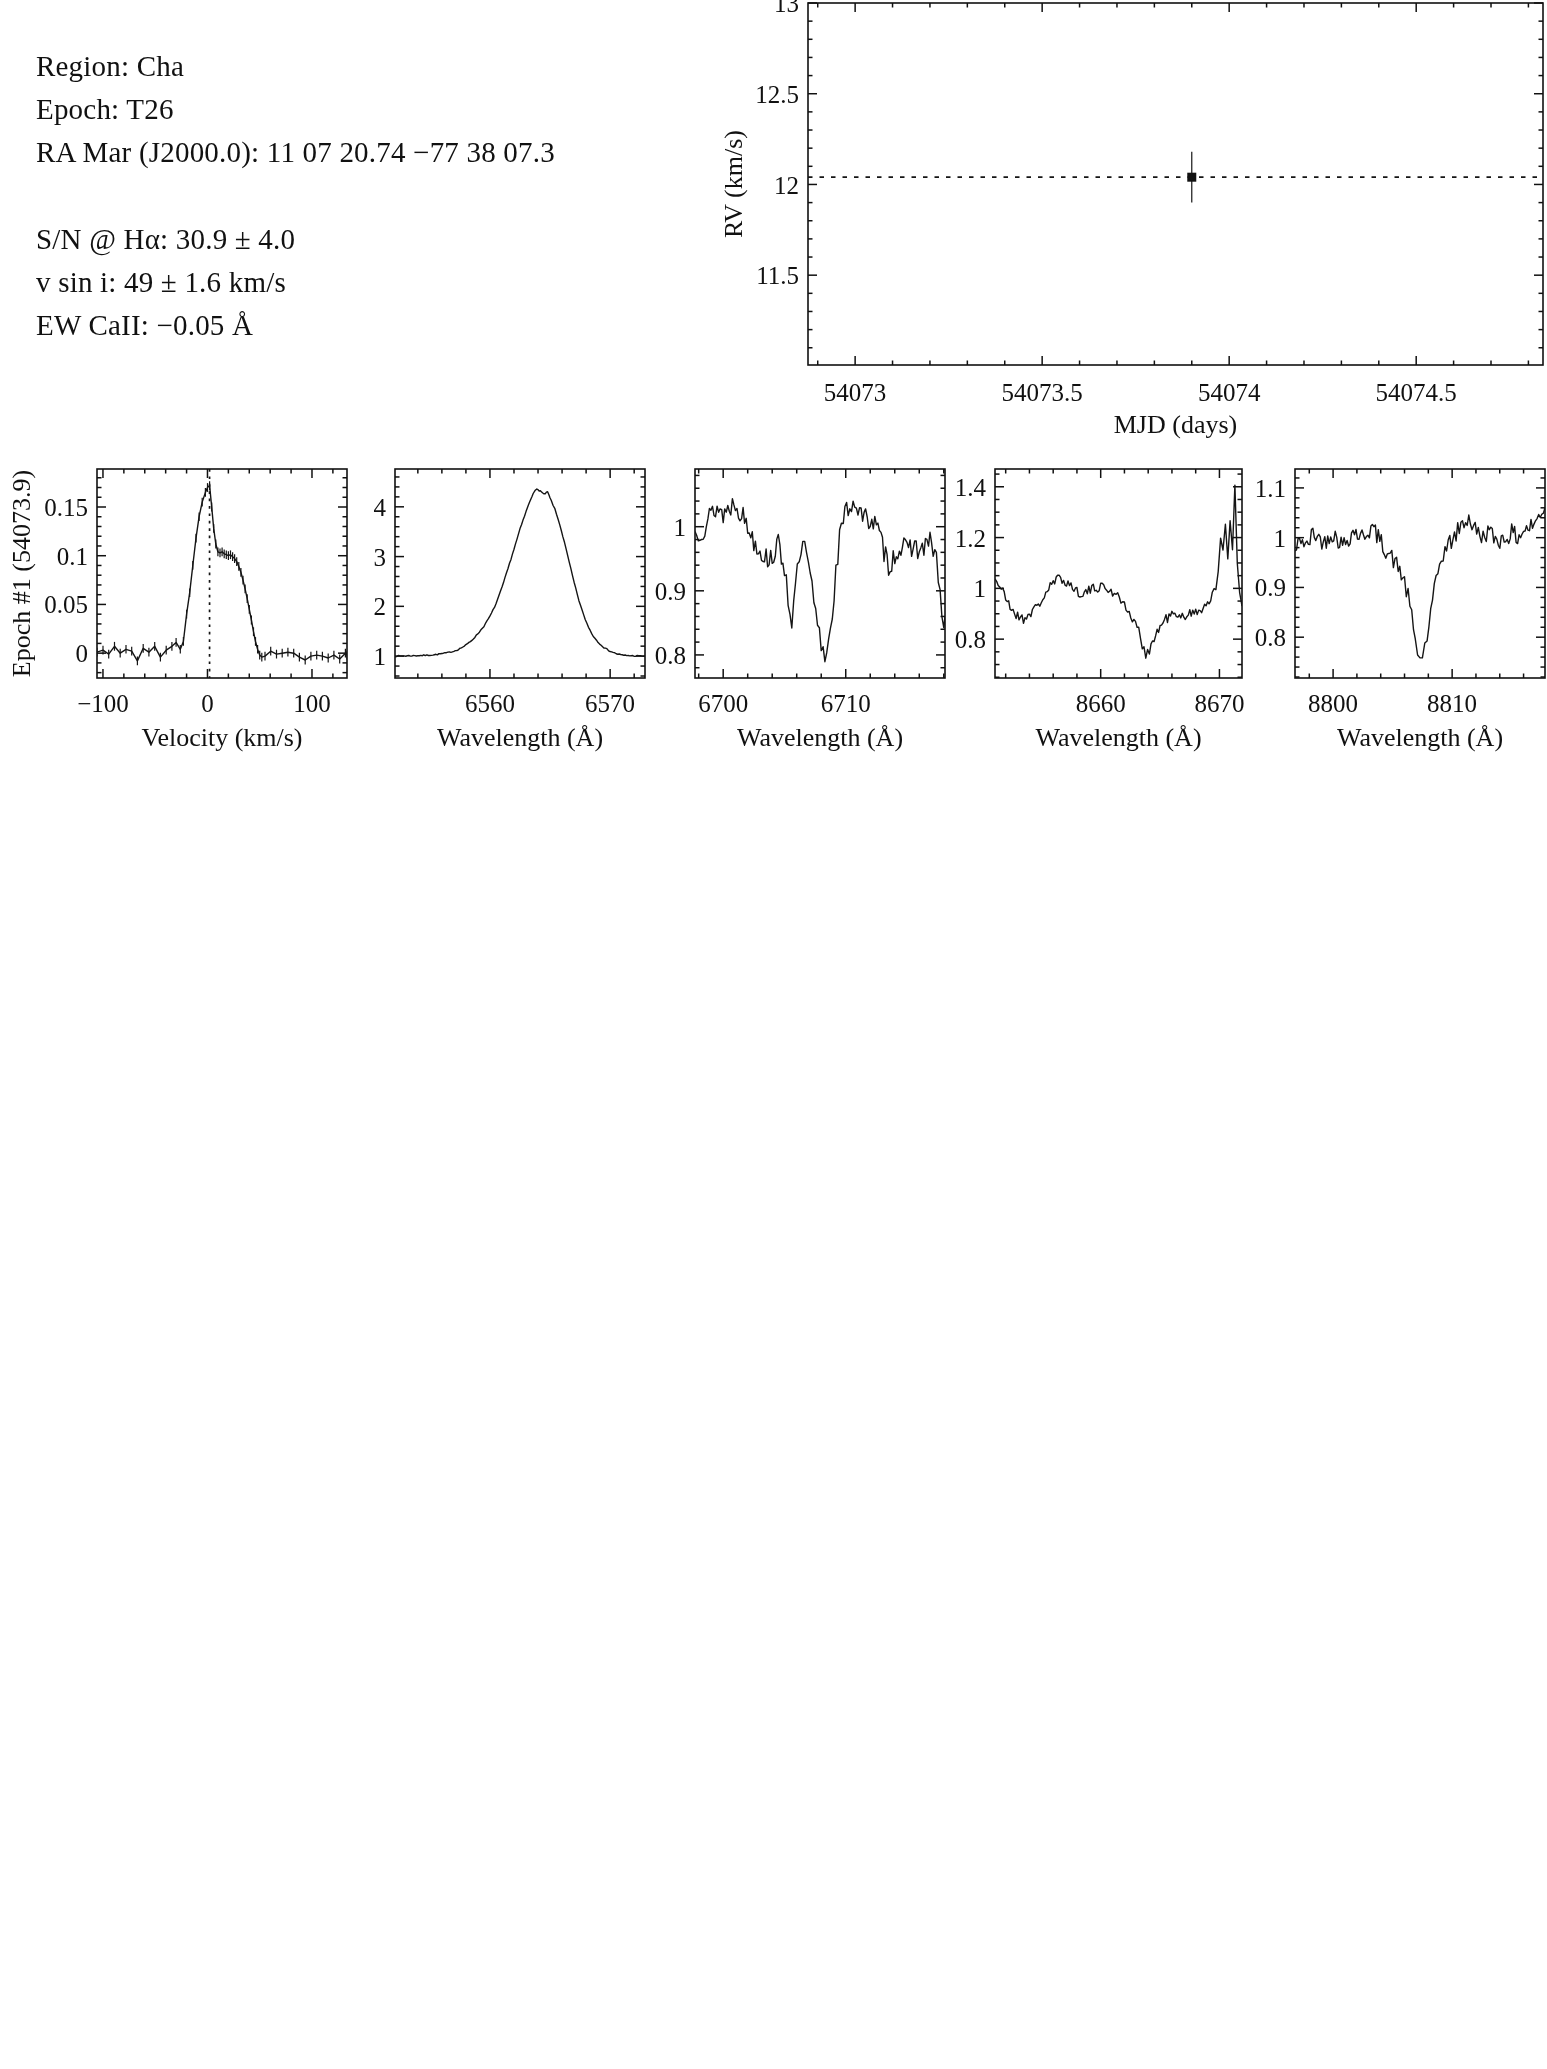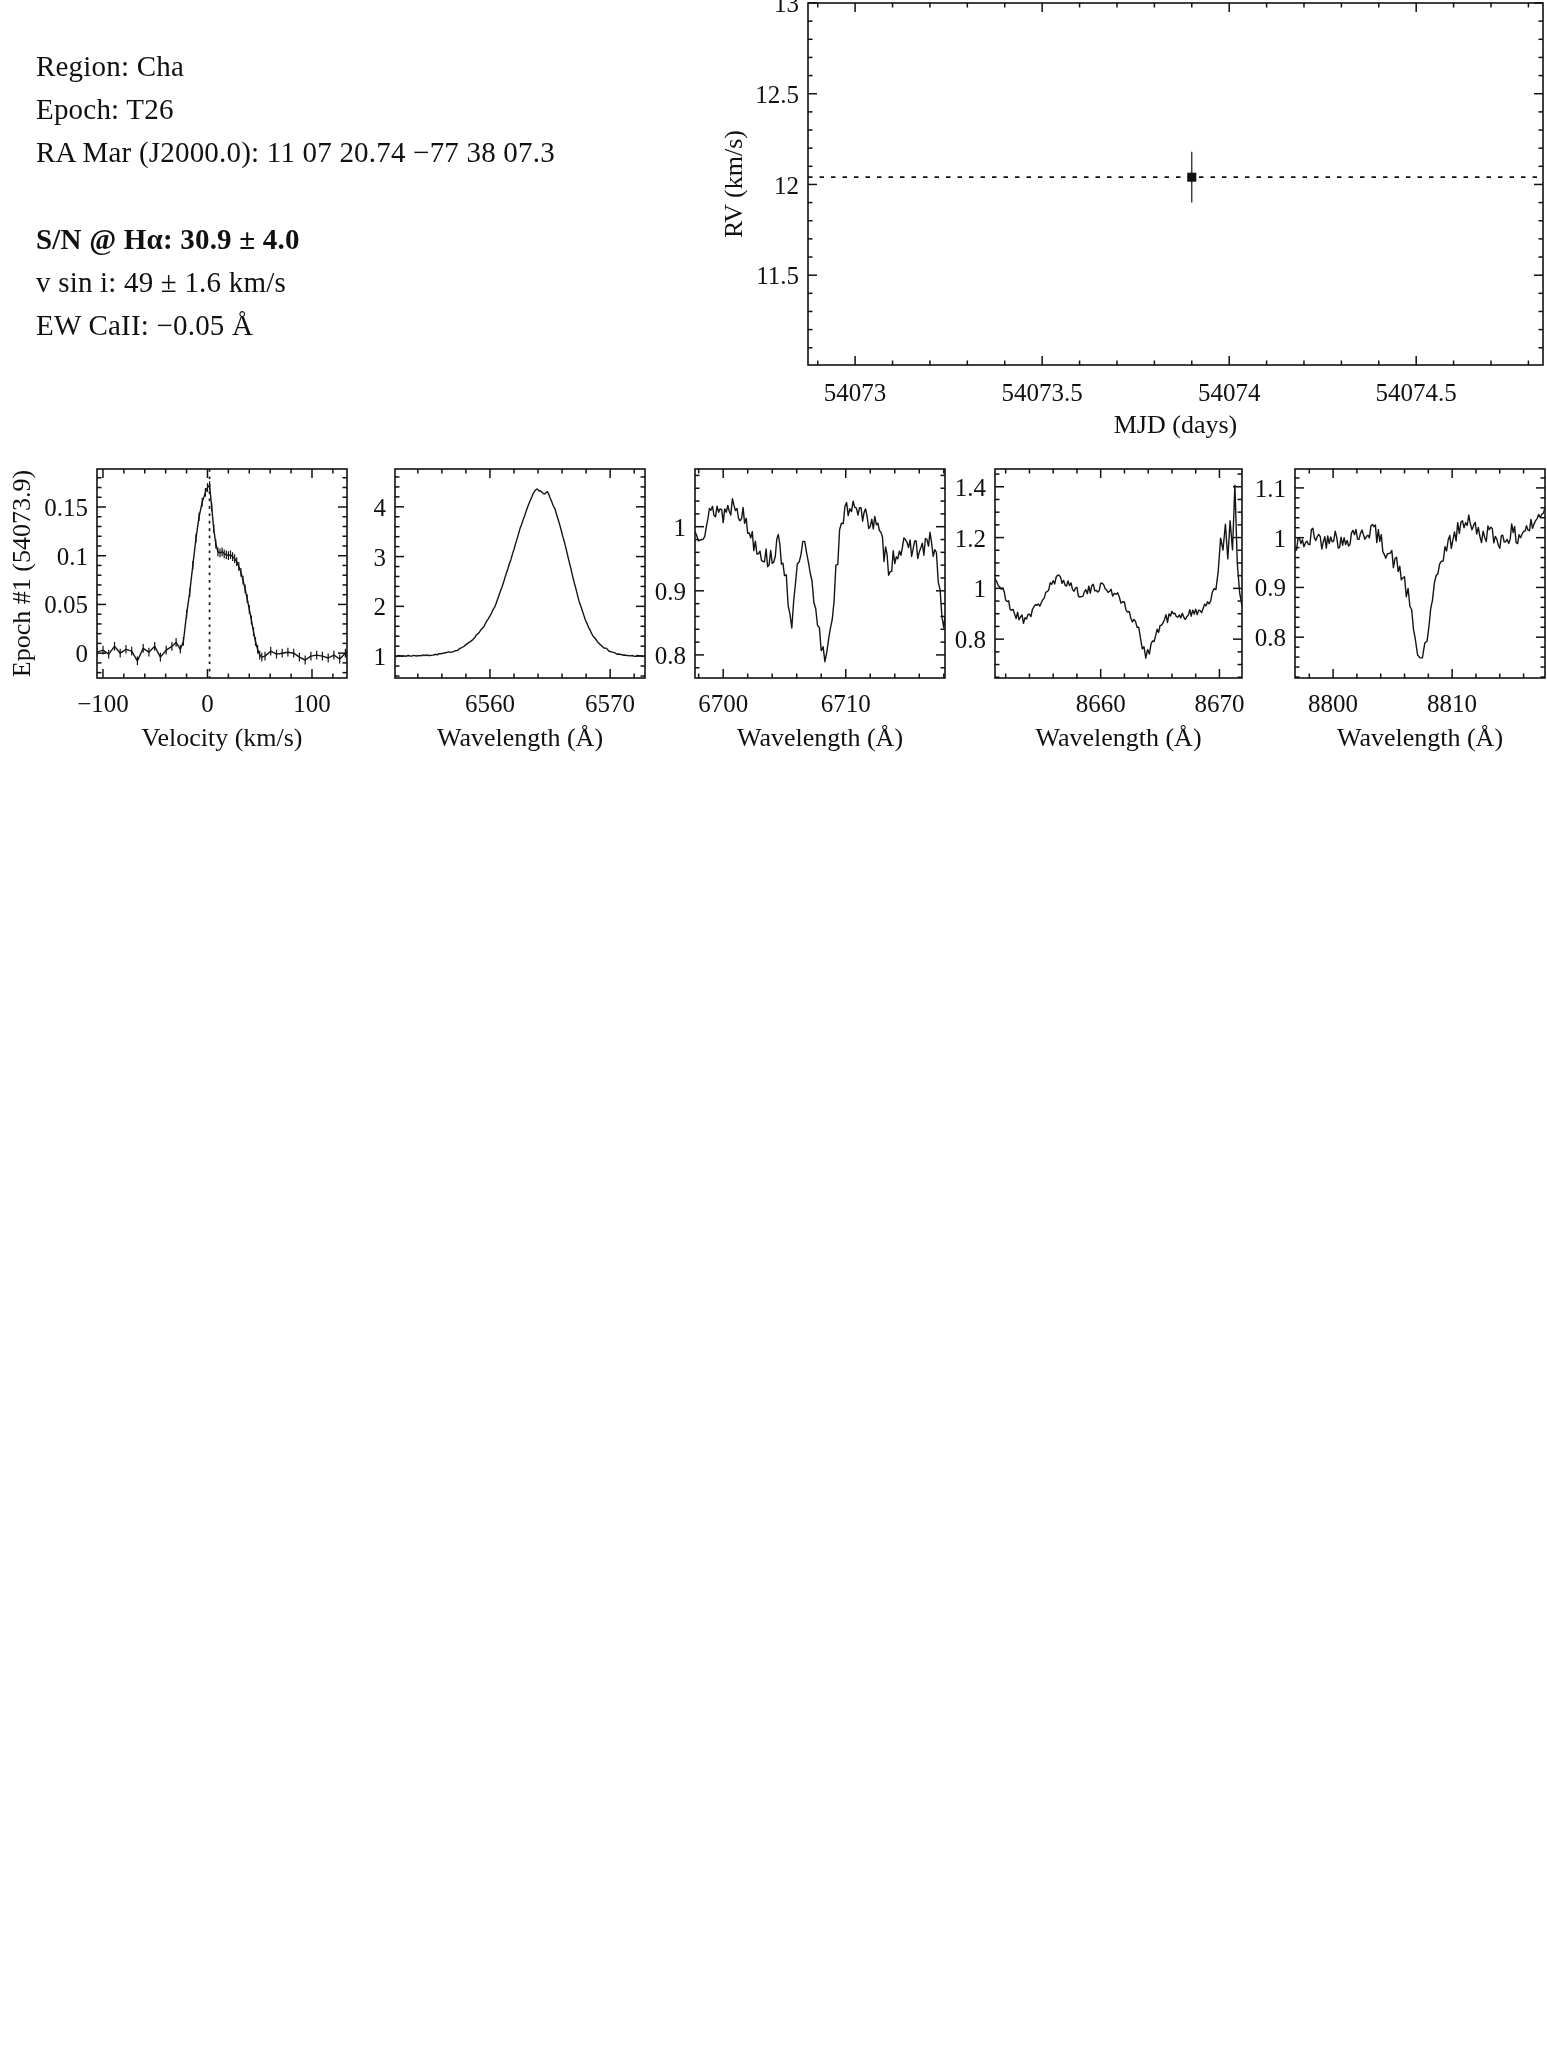--- a/index.html
+++ b/index.html
@@ -1,20 +1,20 @@
 <!DOCTYPE html>
 <html><head>
 <meta charset="utf-8">
 <style>
   html,body{margin:0;padding:0;background:#ffffff;}
   .page{position:relative;width:1547px;height:2069px;background:#ffffff;overflow:hidden;
         font-family:"Liberation Serif",serif;color:#111111;}
   .info-block{position:absolute;left:36px;top:12px;margin-top:33px;}
   .info-line{height:43px;line-height:43px;font-size:29px;white-space:pre;letter-spacing:0.2px;}
-  .info-line.gap{margin-top:44px;font-weight:bold;}
+  .info-line.gap{margin-top:44px;}
   #figure{position:absolute;left:0;top:0;}
   svg text{font-family:"Liberation Serif",serif;fill:#111111;}
   svg .frame{fill:none;stroke:#111111;stroke-width:1.6;}
   svg .tick{stroke:#111111;stroke-width:1.5;}
   svg .curve{fill:none;stroke:#151515;stroke-width:1.4;stroke-linejoin:round;}
   svg .err{stroke:#151515;stroke-width:1.2;}
   svg .dash{stroke:#151515;stroke-width:1.7;fill:none;}
 </style>
 </head>
 <body>

